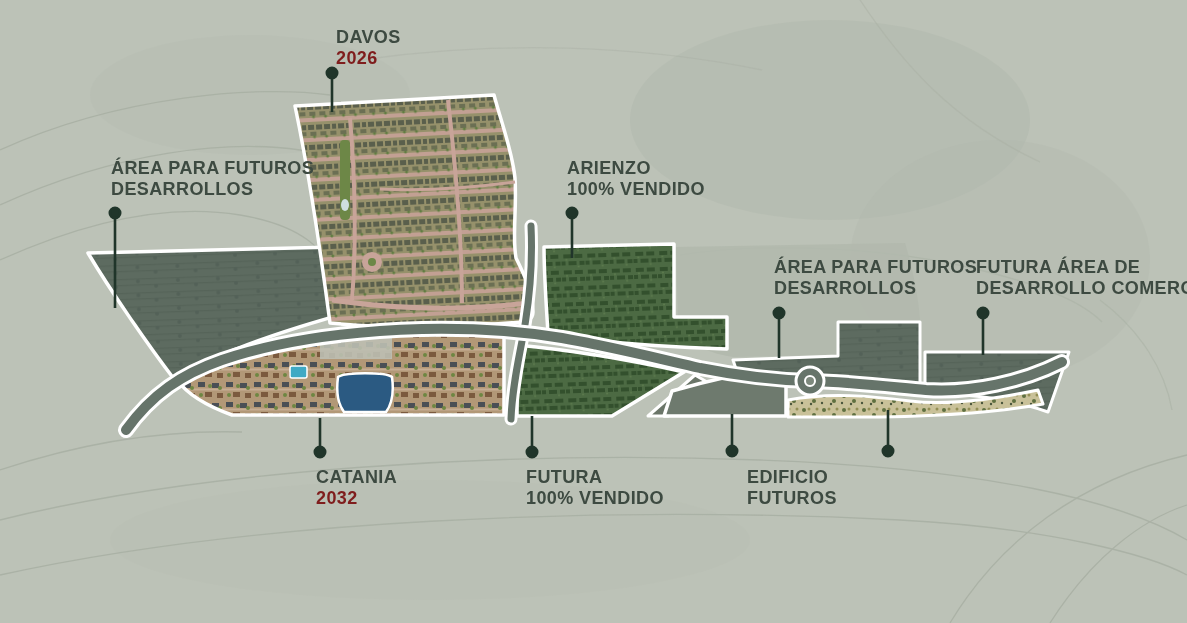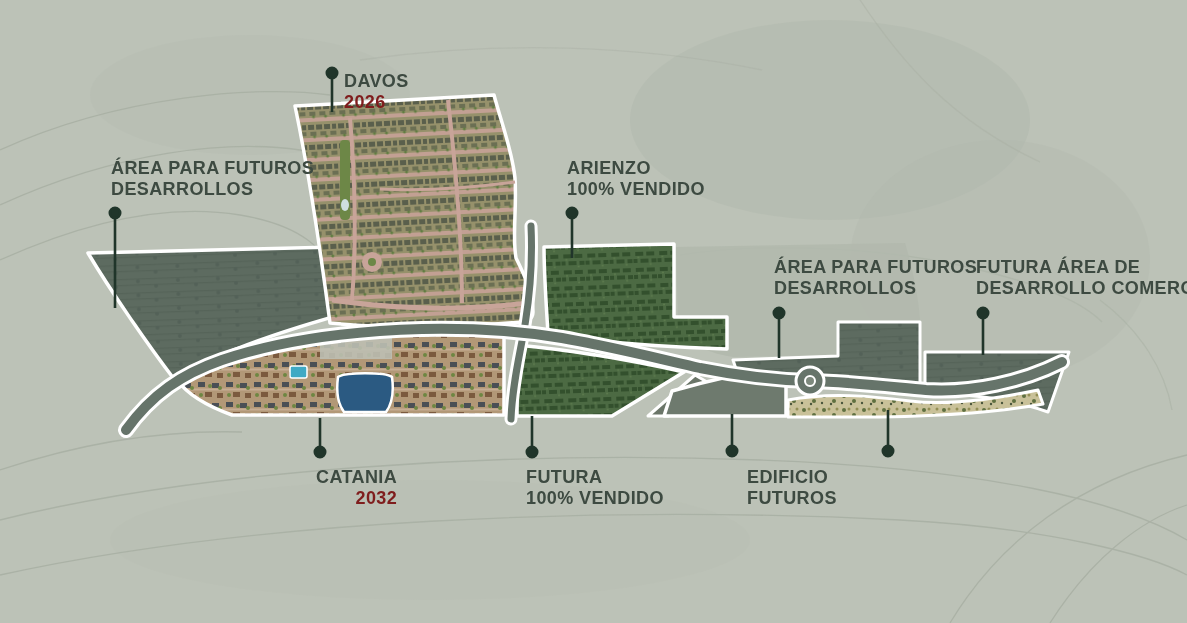--- a/index.html
+++ b/index.html
@@ -179,21 +179,21 @@
           <line x1="732" y1="414" x2="732" y2="451"></line>
           <circle cx="732" cy="451" r="5.2"></circle>
         </g>
     <g>
           <line x1="888" y1="410" x2="888" y2="451"></line>
           <circle cx="888" cy="451" r="5.2"></circle>
         </g>
   </g>
 </svg>
 
-<div class="map-label" style="left:344px;top:27px;margin-top:44px;">
+<div class="map-label" style="left:336px;top:27px;">
   <div class="l1">DAVOS</div>
   <div class="l2 red">2026</div>
 </div>
 
 <div class="map-label" style="left:111px;top:158px;">
   <div class="l1">ÁREA PARA FUTUROS</div>
   <div class="l2">DESARROLLOS</div>
 </div>
 
 <div class="map-label" style="left:567px;top:158px;">
@@ -204,21 +204,21 @@
 <div class="map-label" style="left:774px;top:257px;">
   <div class="l1">ÁREA PARA FUTUROS</div>
   <div class="l2">DESARROLLOS</div>
 </div>
 
 <div class="map-label" style="left:976px;top:257px;">
   <div class="l1">FUTURA ÁREA DE</div>
   <div class="l2">DESARROLLO COMERCIAL</div>
 </div>
 
-<div class="map-label" style="left:316px;top:467px;text-align:right;">
+<div class="map-label" style="left:316px;top:467px;">
   <div class="l1">CATANIA</div>
   <div class="l2 red">2032</div>
 </div>
 
 <div class="map-label" style="left:526px;top:467px;">
   <div class="l1">FUTURA</div>
   <div class="l2">100% VENDIDO</div>
 </div>
 
 <div class="map-label" style="left:747px;top:467px;">

